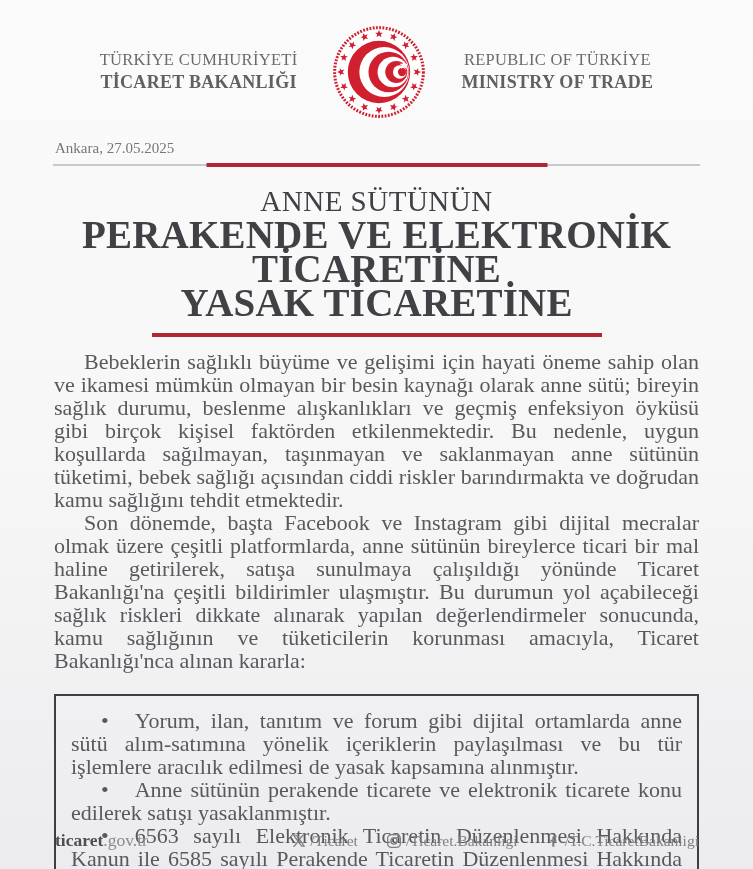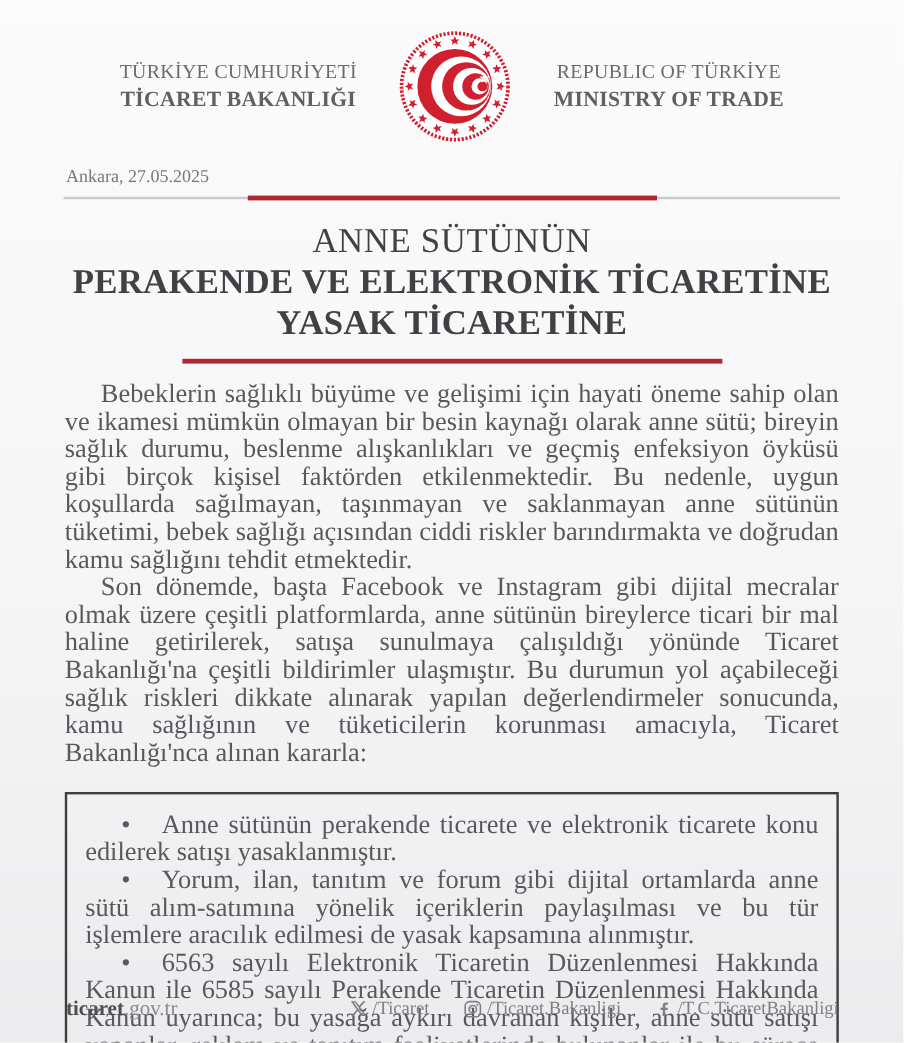--- a/index.html
+++ b/index.html
@@ -25,21 +25,21 @@
   .dateline{
     margin:20px 0 6px 55px;
     font-size:15px;color:#76777a;
   }
   .header-rule{position:relative;margin:0 53px;height:5px;}
   .header-rule .gray{position:absolute;left:0;right:0;top:1px;height:2px;background:#c9c9cb;}
   .header-rule .red{position:absolute;left:50%;transform:translateX(-50%);top:0;width:341px;height:4px;background:#b12633;}
   
   .title{margin-top:16px;text-align:center;color:#414045;}
   .title-line1{font-size:29px;font-weight:400;line-height:34px;letter-spacing:.5px;}
-  .title-line2,.title-line3{font-size:29px;font-weight:700;line-height:34px;letter-spacing:.2px;}
+  .title-line2,.title-line3{font-size:39px;font-weight:700;line-height:34px;letter-spacing:.2px;}
   .title-rule{width:450px;height:4px;background:#b12633;margin:13px auto 0;}
   
   .body{width:645px;margin:13px auto;font-size:22px;line-height:23px;text-align:justify;}
   .body p{margin:0;}
   .para{margin-top:25px;text-indent:30px;}
   .ban-box{
     border:2px solid #3f3f41;
     margin:22px auto 0;width:645px;box-sizing:border-box;
     padding:13px 15px 15px;
   }
@@ -121,22 +121,22 @@
     <div class="title-line2">PERAKENDE VE ELEKTRONİK TİCARETİNE</div>
     <div class="title-line3">YASAK TİCARETİNE</div>
   </div>
   <div class="title-rule"></div>
 
   <div class="body">
     <p class="para">Bebeklerin sağlıklı büyüme ve gelişimi için hayati öneme sahip olan ve ikamesi mümkün olmayan bir besin kaynağı olarak anne sütü; bireyin sağlık durumu, beslenme alışkanlıkları ve geçmiş enfeksiyon öyküsü gibi birçok kişisel faktörden etkilenmektedir. Bu nedenle, uygun koşullarda sağılmayan, taşınmayan ve saklanmayan anne sütünün tüketimi, bebek sağlığı açısından ciddi riskler barındırmakta ve doğrudan kamu sağlığını tehdit etmektedir.</p>
     <p class="para">Son dönemde, başta Facebook ve Instagram gibi dijital mecralar olmak üzere çeşitli platformlarda, anne sütünün bireylerce ticari bir mal haline getirilerek, satışa sunulmaya çalışıldığı yönünde Ticaret Bakanlığı'na çeşitli bildirimler ulaşmıştır. Bu durumun yol açabileceği sağlık riskleri dikkate alınarak yapılan değerlendirmeler sonucunda, kamu sağlığının ve tüketicilerin korunması amacıyla, Ticaret Bakanlığı'nca alınan kararla:</p>
 
     <div class="ban-box">
+      <p class="bullet-item"><span class="bullet">•</span><span>Yorum, ilan, tanıtım ve forum gibi dijital ortamlarda anne sütü alım-satımına yönelik içeriklerin paylaşılması ve bu tür işlemlere aracılık edilmesi de yasak kapsamına alınmıştır.</span></p>
       <p class="bullet-item"><span class="bullet">•</span><span>Anne sütünün perakende ticarete ve elektronik ticarete konu edilerek satışı yasaklanmıştır.</span></p>
-      <p class="bullet-item"><span class="bullet">•</span><span>Yorum, ilan, tanıtım ve forum gibi dijital ortamlarda anne sütü alım-satımına yönelik içeriklerin paylaşılması ve bu tür işlemlere aracılık edilmesi de yasak kapsamına alınmıştır.</span></p>
       <p class="bullet-item"><span class="bullet">•</span><span>6563 sayılı Elektronik Ticaretin Düzenlenmesi Hakkında Kanun ile 6585 sayılı Perakende Ticaretin Düzenlenmesi Hakkında Kanun uyarınca; bu yasağa aykırı davranan kişiler, anne sütü satışı yapanlar, reklam ve tanıtım faaliyetlerinde bulunanlar ile bu sürece dijital ortamda aracılık eden platformlar hakkında her bir ihlal için 684.214 TL'ye kadar idari para cezası uygulanabilecektir.</span></p>
     </div>
 
     <p class="closing">Toplum sağlığının korunması amacıyla alınan bu karara hassasiyetle uyulması önem arz etmektedir.</p>
 
   </div>
 
   <div class="footer">
     <a class="website"><span class="bold">ticaret</span><span>.gov.tr</span></a>
 

